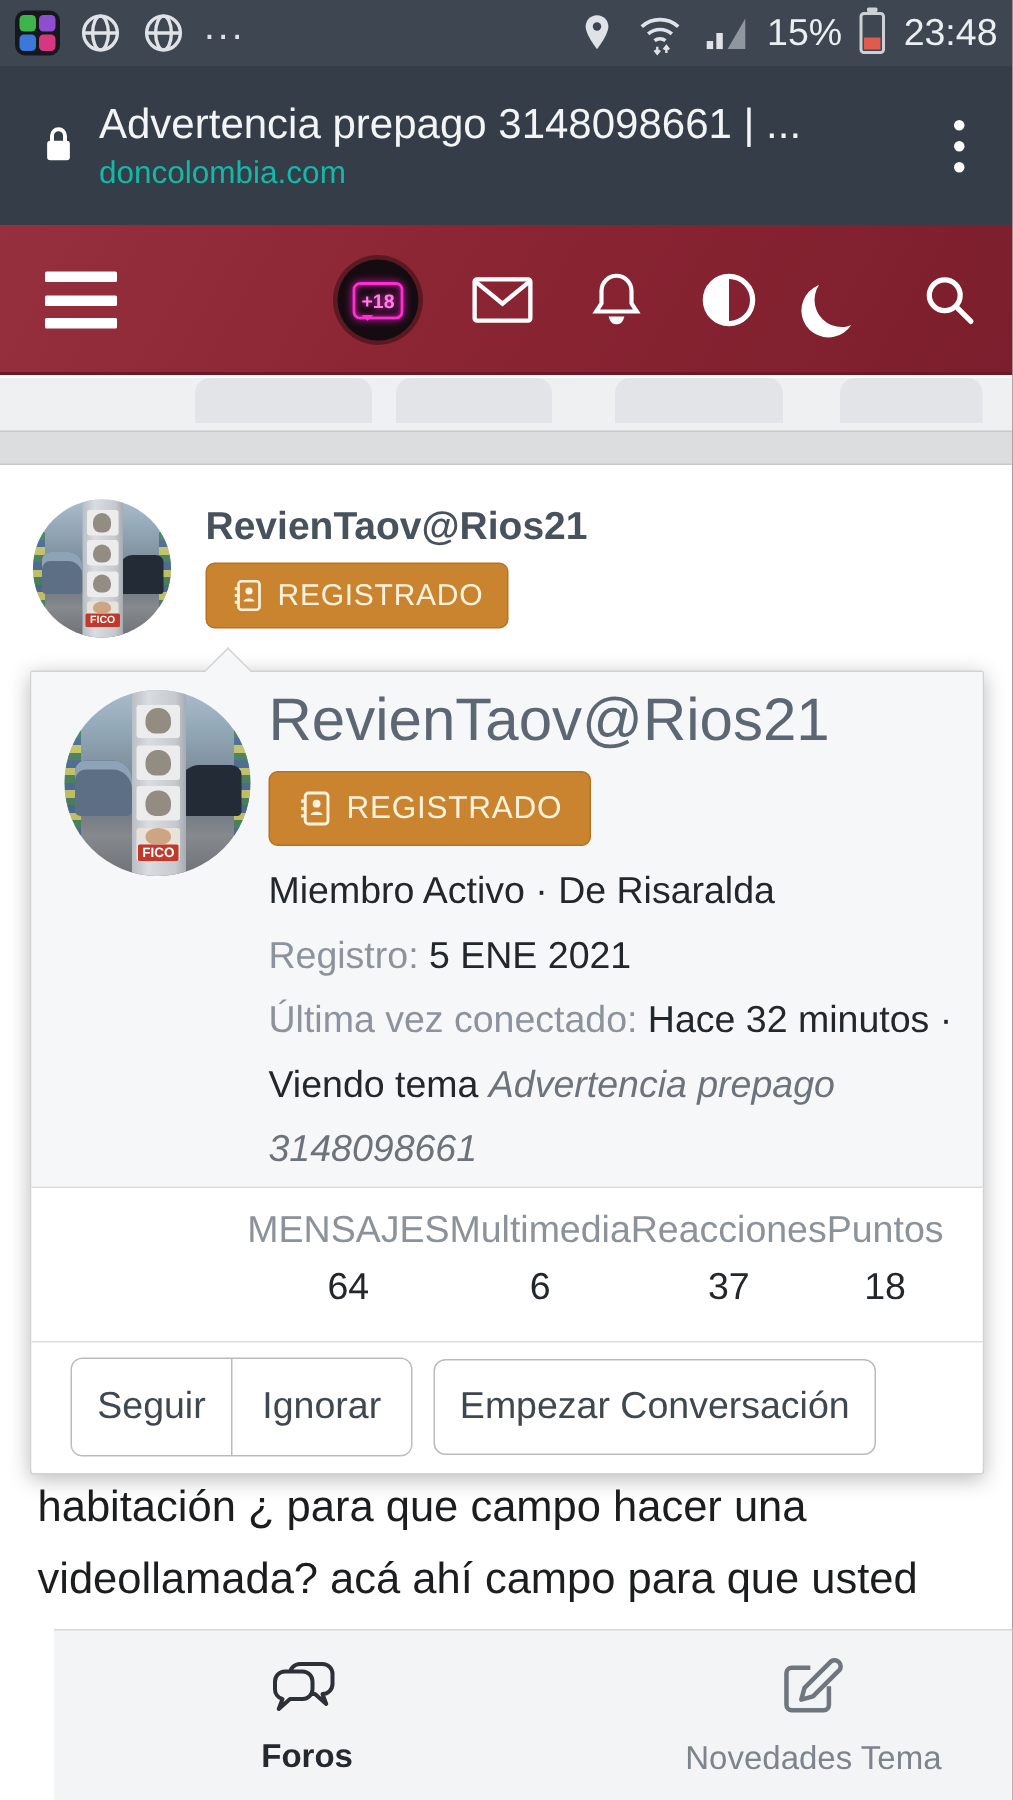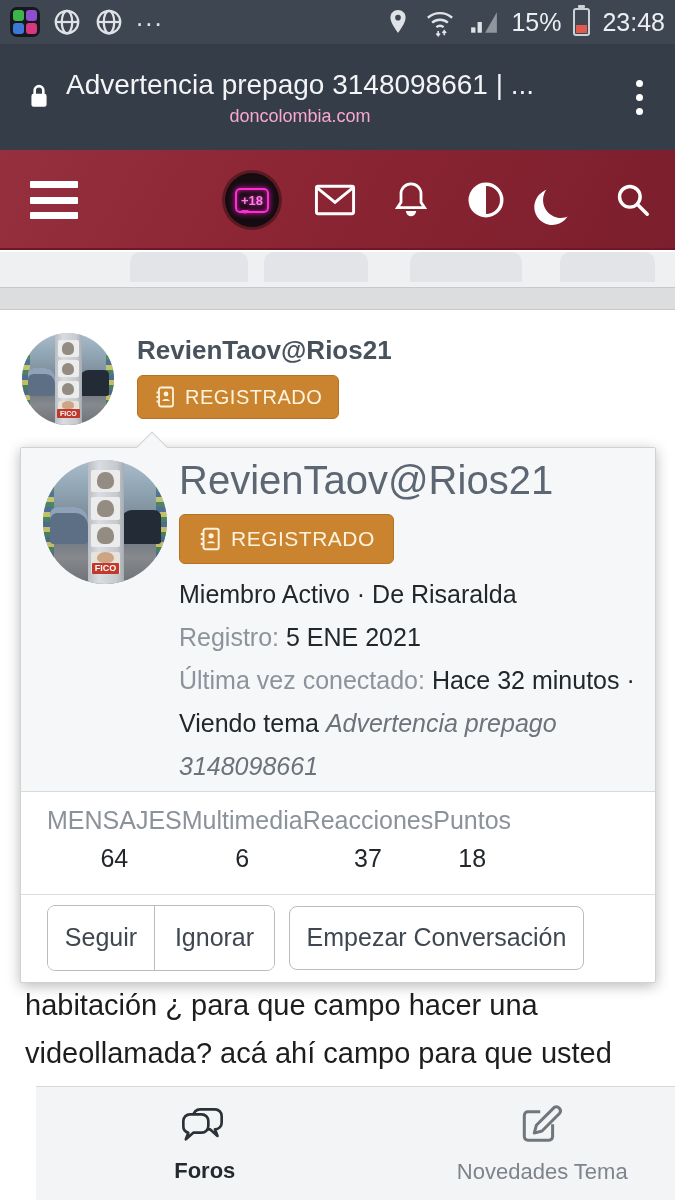--- a/index.html
+++ b/index.html
@@ -21,21 +21,21 @@
   .battery { position:relative; width:17px; height:28px; border:2px solid #ccd1d5; border-radius:3px; }
   .battery:before { content:""; position:absolute; left:3px; right:3px; top:-5px; height:3px; background:#ccd1d5; border-radius:1px; }
   .battery .fill { position:absolute; left:1px; right:1px; bottom:1px; height:8px; background:#e05a4e; }
 
   
   .browser-bar { position:absolute; left:0; top:44px; width:675px; height:106px;
     background:#343d48; color:#fff; }
   .omnibox { position:absolute; left:0; top:0; right:60px; height:106px; display:flex; align-items:center; }
   .lock-wrap { padding:0 14px 0 26px; }
   .page-title { font-size:28px; color:#f2f4f6; line-height:34px; white-space:nowrap; overflow:hidden; }
-  .page-domain { font-size:18px; color:#f9a8d4; margin-top:4px;text-align:center; }
+  .page-domain { font-size:21px; color:#14b8a6; margin-top:4px; }
   .menu-dots { position:absolute; right:18px; top:28px; width:36px; height:50px;
     display:flex; flex-direction:column; align-items:center; justify-content:center; gap:7px; }
   .menu-dots i { width:7px; height:7px; background:#fff; border-radius:50%; }
 
   
   .forum-nav { position:absolute; left:0; top:150px; width:675px; height:100px;
     background:linear-gradient(120deg,#96303f 0%, #8b2533 45%, #7c1e2d 100%);
     border-bottom:2px solid #701726; }
   .hamburger { position:absolute; left:30px; top:31px; width:48px; height:38px;
     display:flex; flex-direction:column; justify-content:space-between; }
@@ -107,21 +107,21 @@
   .card-badge { position:absolute; left:158px; top:66px; }
   .card-badge .badge-registered { padding:11px 18px; }
   .card-badge .txt { font-size:21px; }
   .member-line { position:absolute; left:158px; top:132px; font-size:25px; color:#22272c; }
   .detail-block { position:absolute; left:158px; top:168px; width:472px;
     font-size:25px; line-height:43px; color:#22272c; }
   .lbl { color:#8d939c; }
   .topic-italic { font-style:italic; color:#6c737b; text-decoration:none; }
   .card-stats { position:absolute; left:0; top:343px; right:0; height:103px;
     border-top:1px solid #d7d9db; background:#fff;
-    display:flex; justify-content:flex-start; padding:14px 26px 0 26px; }
+    display:flex; justify-content:flex-end; padding:14px 26px 0 26px; }
   .stat { display:flex; flex-direction:column; align-items:center; gap:9px; }
   .stat .s-label { font-size:25px; color:#8b929a; }
   .stat .s-value { font-size:25px; color:#22272c; }
   .card-actions { position:absolute; left:0; top:446px; right:0; height:86px;
     border-top:1px solid #dcdee0; background:#fff; display:flex; align-items:center; padding:0 26px; }
   .btn-group { display:flex; border:1px solid #b9bcbf; border-radius:8px; overflow:hidden; background:#fff; }
   .btn { height:64px; display:flex; align-items:center; justify-content:center;
     font-size:25px; color:#3f4750; background:#fff; }
   .btn-follow { width:106px; }
   .btn-ignore { width:120px; border-left:1px solid #b9bcbf; }

